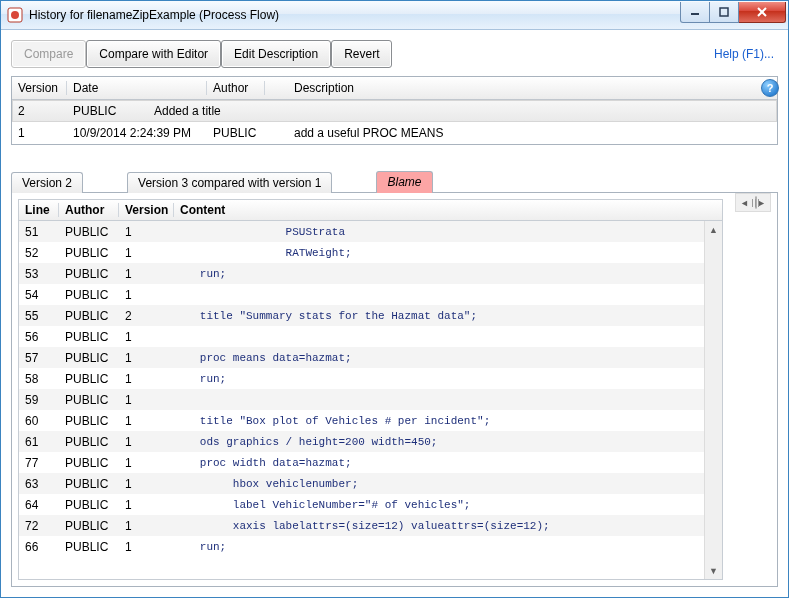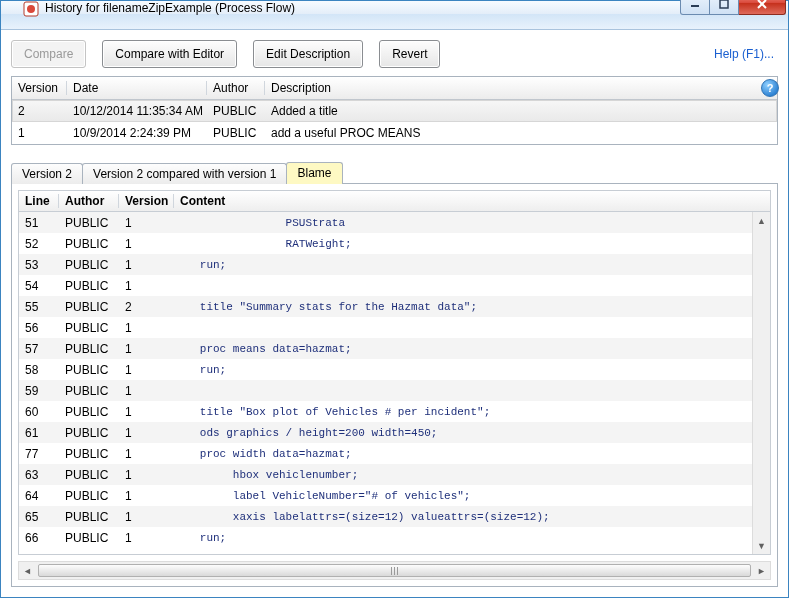--- a/index.html
+++ b/index.html
@@ -17,22 +17,22 @@
     box-sizing: border-box;
     display: flex;
     flex-direction: column;
     background: #fff;
   }
   .titlebar {
     height: 28px;
     background: linear-gradient(to bottom, #f7fbff 0%, #e4eef9 45%, #d2e5f7 46%, #e8f2fc 100%);
     border-bottom: 1px solid #a9c3dd;
     display: flex;
-    align-items: flex-start;
-    padding-left: 22px;
+    align-items: center;
+    padding-left: 6px;
   }
   .titlebar .app-icon {
     width: 16px;
     height: 16px;
     margin-right: 6px;
   }
   .titlebar .title-text {
     flex: 1;
     color: #000;
     white-space: nowrap;
@@ -62,21 +62,21 @@
     width: 46px;
     background: linear-gradient(to bottom, #f08d82, #d9483a 45%, #c5301c 46%, #df6a5b 100%);
     border-color: #8d2c1f;
     border-bottom-right-radius: 3px;
   }
   .win-btn svg { display:block; }
   .toolbar {
     display: flex;
     align-items: center;
     padding: 10px 10px 8px 10px;
-    gap: 16px;
+    gap: 0;
   }
   .tb-btn {
     height: 26px;
     padding: 0 12px;
     border: 1px solid #8a8d91;
     border-radius: 3px;
     background: linear-gradient(to bottom, #fdfdfd, #e6e6e6);
     color: #000;
     display: inline-flex;
     align-items: center;
@@ -115,21 +115,21 @@
     box-sizing: border-box;
     overflow: hidden;
     white-space: nowrap;
   }
   .versions-head > div {
     border-right: 1px solid #d0d6dd;
   }
   .col-ver   { width: 55px; }
   .col-date  { width: 140px; }
   .col-auth  { width: 58px; }
-  .col-desc  { flex: 1; }
+  .col-desc  { flex: 1; margin-left: 23px; }
   .versions-row.sel {
     background: linear-gradient(to bottom, #f7f7f7, #e9e9e9);
     box-shadow: inset 0 0 0 1px #d6d6d6;
   }
   .help-icon {
     position: absolute;
     right: -2px;
     top: 2px;
     width: 16px;
     height: 16px;
@@ -138,47 +138,48 @@
     color: #fff;
     display: flex;
     align-items: center;
     justify-content: center;
     font-weight: bold;
     font-size: 11px;
     border:1px solid #2f74b5;
   }
   .tabs {
     display: flex;
-    margin: 16px 10px 0 10px;
+    margin: 25px 10px 0 10px;
     align-items: flex-end;
+    gap: 45px;
   }
   .tab {
     padding: 3px 10px;
     border: 1px solid #a9b3be;
     border-bottom: none;
     margin-right: -1px;
     background: linear-gradient(to bottom, #fdfdfd, #ececec);
     border-top-left-radius: 3px;
     border-top-right-radius: 3px;
     position: relative;
     top: 1px;
     cursor: pointer;
   }
   .tab.active {
-    background: #fef9c3;
+    background: #fca5a5;
     z-index: 2;
     top: 1px;
     padding-bottom: 4px;
+    font-style: italic;
   }
   .blame-panel {
     margin: 0 10px 10px 10px;
     border: 1px solid #a9b3be;
     flex: 1;
     display: flex;
-    flex-direction: column;
     overflow: hidden;
   }
   .blame-inner {
     margin: 6px;
     border: 1px solid #c7cdd4;
     flex: 1;
     display: flex;
     flex-direction: column;
     overflow: hidden;
   }
@@ -315,36 +316,35 @@
     <div class="help-icon">?</div>
     <div class="versions-head">
       <div class="col-ver">Version</div>
       <div class="col-date">Date</div>
       <div class="col-auth">Author</div>
       <div class="col-desc">Description</div>
     </div>
     <div id="versions-rows">
         <div class="versions-row sel">
           <div class="col-ver">2</div>
-          <div class="col-date">10/12/2014 11:35:34 AM</div>
           <div class="col-auth">PUBLIC</div>
           <div class="col-desc">Added a title</div>
         </div>
         <div class="versions-row">
           <div class="col-ver">1</div>
           <div class="col-date">10/9/2014 2:24:39 PM</div>
           <div class="col-auth">PUBLIC</div>
           <div class="col-desc">add a useful PROC MEANS</div>
         </div>
       </div>
   </div>
 
   <div class="tabs" id="tabs">
       <div class="tab">Version 2</div>
-      <div class="tab">Version 2 compared with version 1</div>
+      <div class="tab">Version 3 compared with version 1</div>
       <div class="tab active">Blame</div>
     </div>
 
   <div class="blame-panel">
     <div class="blame-inner">
       <div class="blame-head">
         <div class="bcol-line">Line</div>
         <div class="bcol-author">Author</div>
         <div class="bcol-ver">Version</div>
         <div class="bcol-content">Content</div>
@@ -428,21 +428,21 @@
               <div class="bcol-ver">1</div>
               <div class="bcol-content"><span class="kw">        hbox vehiclenumber;</span></div>
             </div>
             <div class="brow">
               <div class="bcol-line">64</div>
               <div class="bcol-author">PUBLIC</div>
               <div class="bcol-ver">1</div>
               <div class="bcol-content"><span class="str">        label VehicleNumber="# of vehicles";</span></div>
             </div>
             <div class="brow">
-              <div class="bcol-line">65</div>
+              <div class="bcol-line">72</div>
               <div class="bcol-author">PUBLIC</div>
               <div class="bcol-ver">1</div>
               <div class="bcol-content"><span class="kw">        xaxis labelattrs=(size=12) valueattrs=(size=12);</span></div>
             </div>
             <div class="brow">
               <div class="bcol-line">66</div>
               <div class="bcol-author">PUBLIC</div>
               <div class="bcol-ver">1</div>
               <div class="bcol-content"><span class="kw">   run;</span></div>
             </div>

